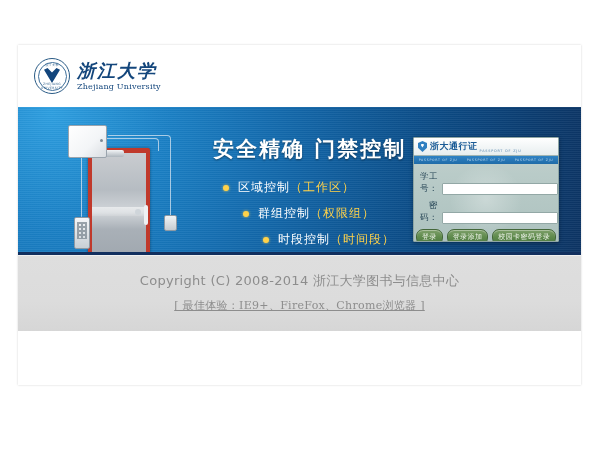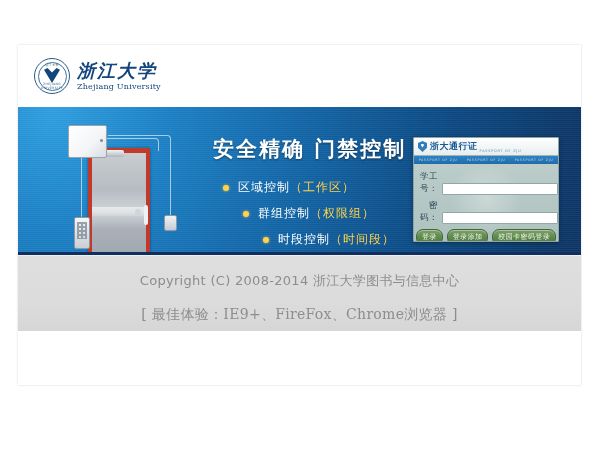--- a/index.html
+++ b/index.html
@@ -243,23 +243,23 @@
     height: 76px;
     background: linear-gradient(to bottom, #dedede 0%, #dcdcdc 60%, #d6d6d6 100%);
     border-top: 1px solid #f0f0f0;
     display: flex; flex-direction: column;
     align-items: center; justify-content: flex-start;
     padding-top: 16px;
     box-sizing: border-box;
   }
   .copyright { font-size: 13px; color: #8d8d8d; letter-spacing: .3px; }
   .browsers {
-    margin-top: 16px;
+    margin-top: 8px;
     font-family: "DejaVu Serif", "Liberation Serif", serif;
-    font-size: 14px; color: #8d8d8d; letter-spacing: .3px;
+    font-size: 11px; color: #8d8d8d; letter-spacing: .3px; text-decoration: underline;
   }
 </style>
 </head>
 <body>
 
 <div id="page">
 
   <div class="header">
     <div class="logo-wrap">
       <div class="logo-seal">

